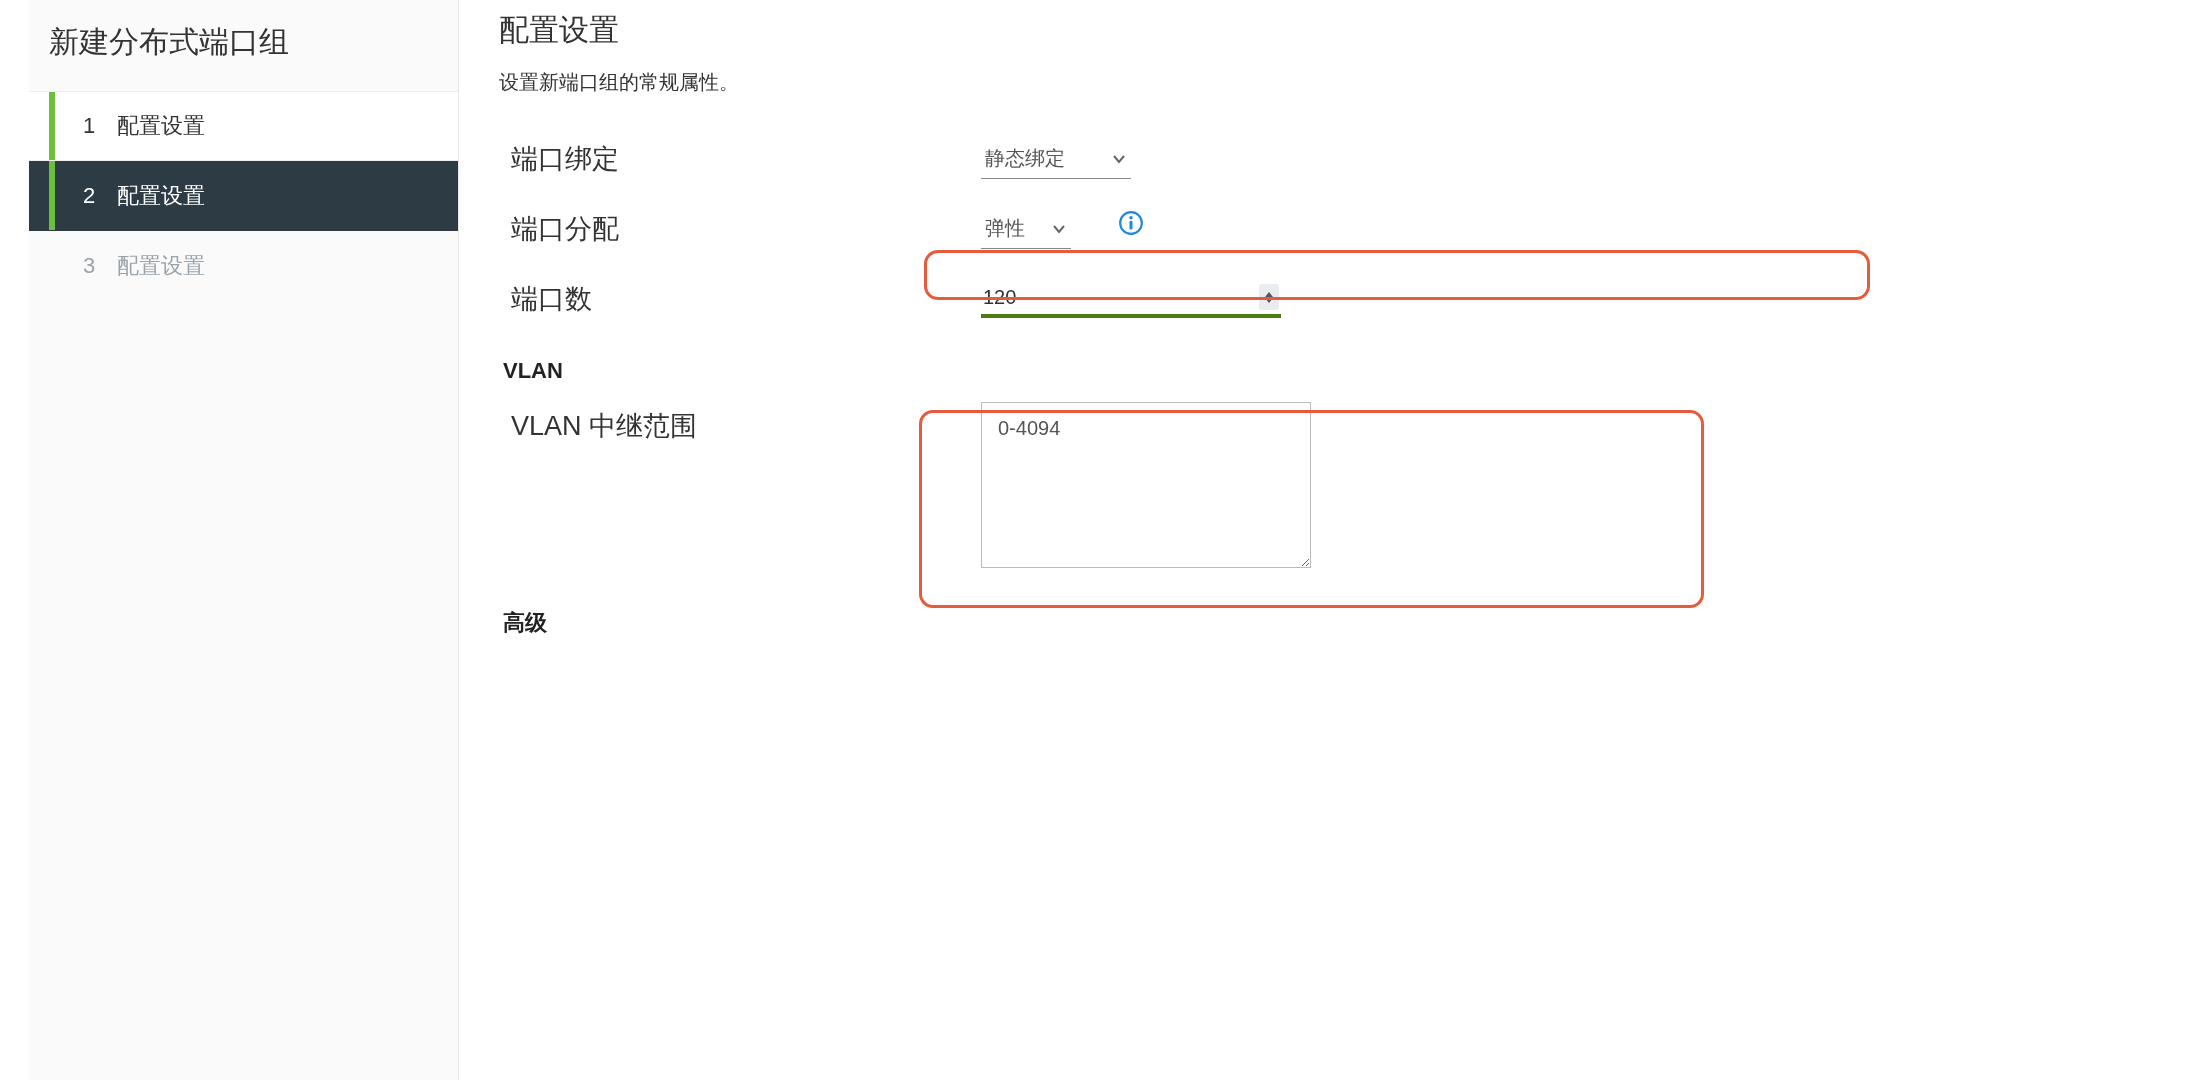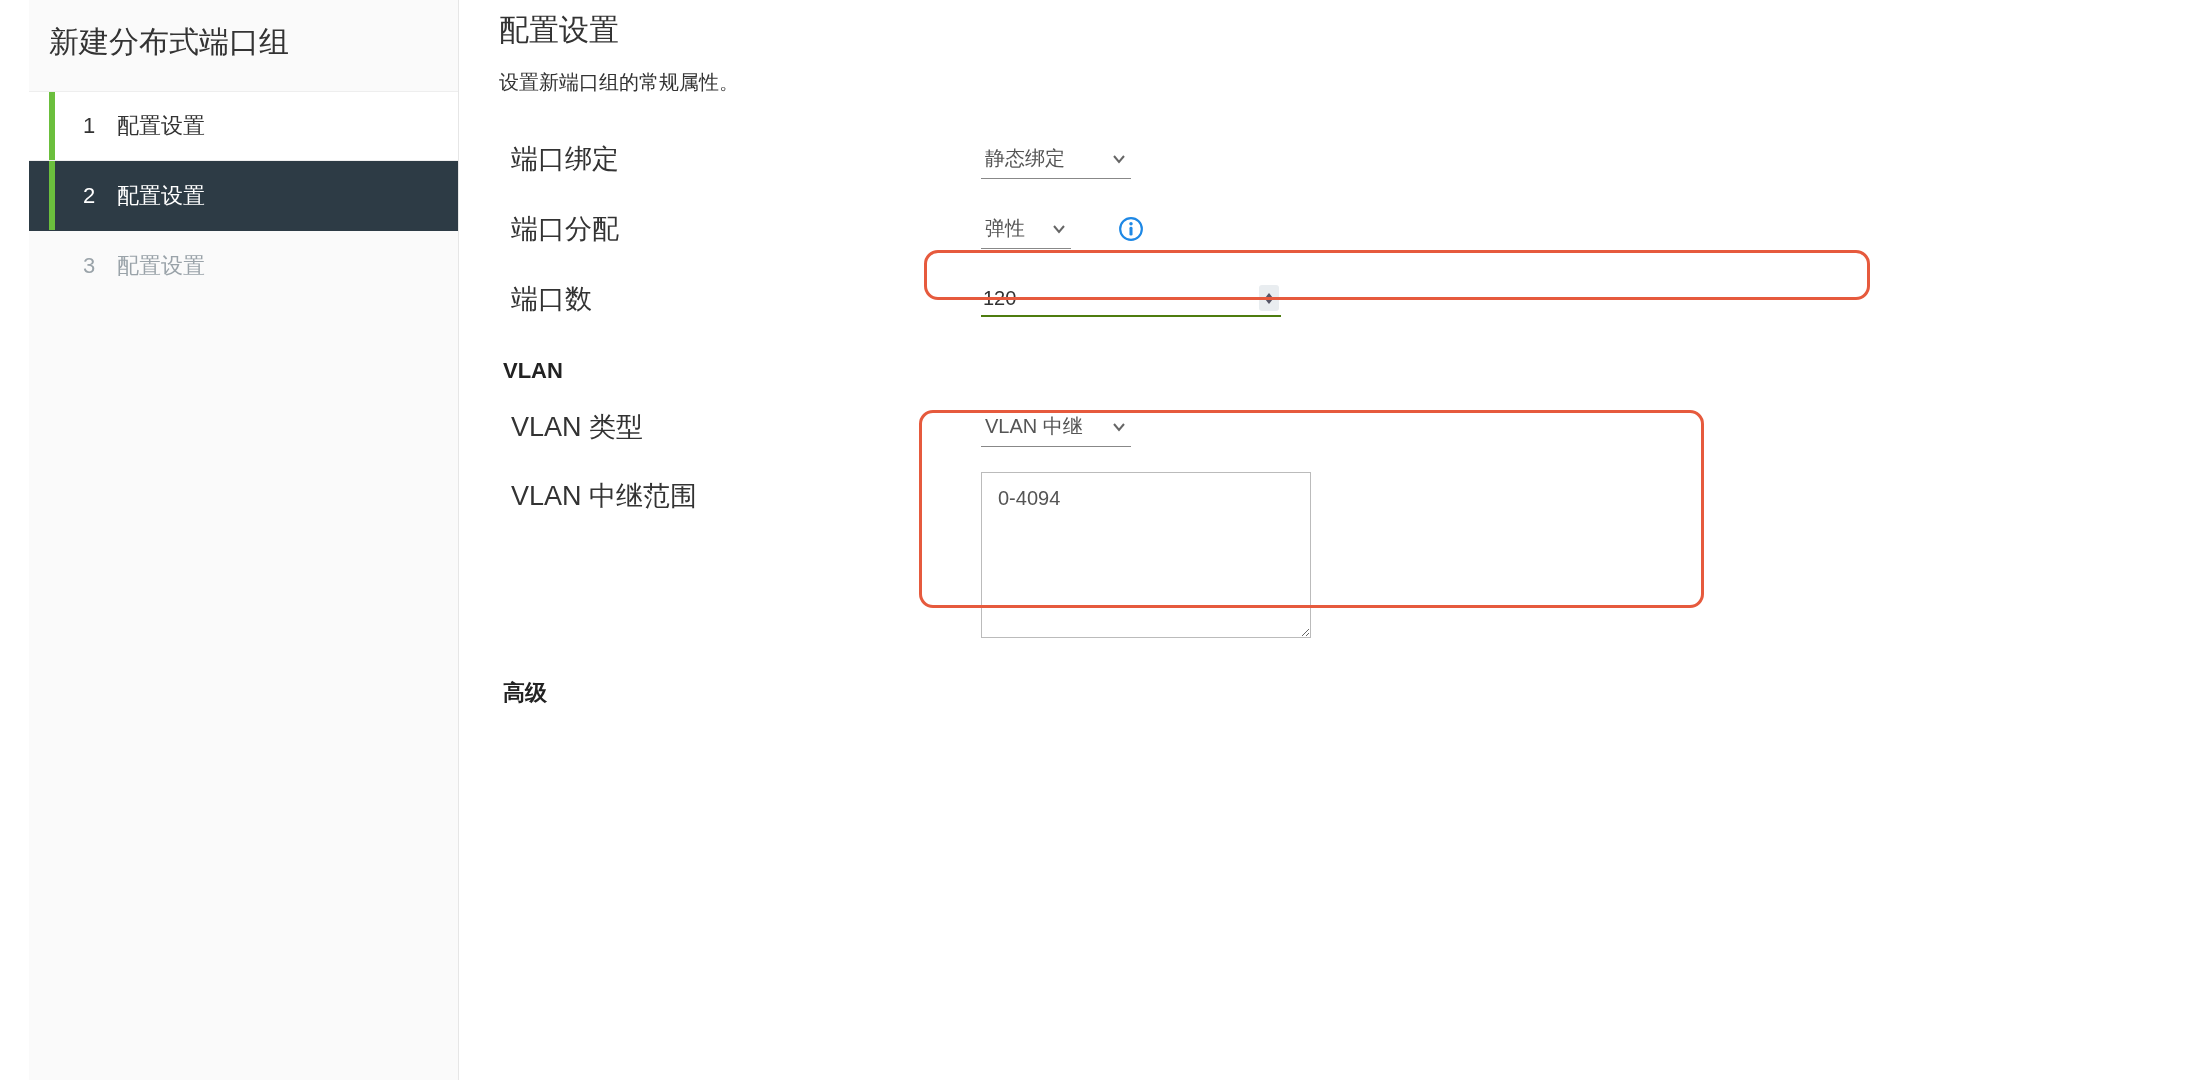--- a/index.html
+++ b/index.html
@@ -105,41 +105,41 @@
       padding-left: 12px;
     }
     .form-label {
       flex: 0 0 470px;
       font-size: 27px;
       color: #333;
     }
     .form-control-cell {
       flex: 0 0 330px;
       display: flex;
-      align-items: center;
+      align-items: flex-start;
     }
     .dropdown {
       display: inline-flex;
       align-items: center;
       border-bottom: 1px solid #888;
       padding: 6px 4px;
       font-size: 20px;
       color: #555;
       min-width: 150px;
       justify-content: space-between;
       cursor: pointer;
     }
     .dropdown.small { min-width: 90px; }
     .chev { margin-left: 10px; }
     .chev svg { width: 16px; height: 16px; display:block; }
     .chev svg path { stroke: #666; stroke-width: 2; fill: none; }
     .number-input-wrap {
       display: flex;
       align-items: center;
-      border-bottom: 2px solid #4d7c0f;
+      border-bottom: 4px solid #4d7c0f;
       width: 300px;
       padding: 4px 2px;
     }
     .number-input {
       border: none;
       outline: none;
       font-size: 20px;
       color: #333;
       width: 100%;
       background: transparent;
@@ -262,33 +262,20 @@
             <span class="up"></span>
             <span class="down"></span>
           </div>
         </div>
       </div>
     </div>
 
 
     <div class="section-head">VLAN</div>
 
-    <div class="form-row">
-      <div class="form-label">VLAN 类型</div>
-      <div class="form-control-cell">
-        <div class="dropdown">
-          <span>VLAN 中继</span>
-          <span class="chev">
-            <svg viewBox="0 0 16 16">
-                <path d="M3 5 L8 11 L13 5"></path>
-              </svg>
-          </span>
-        </div>
-      </div>
-    </div>
 
     <div class="form-row" style="align-items:flex-start; padding-top:10px;">
       <div class="form-label" style="padding-top:6px;">VLAN 中继范围</div>
       <div class="form-control-cell">
         <textarea class="textarea" style="">0-4094</textarea>
       </div>
     </div>
 
     <div class="section-head" style="padding-top:40px;">高级</div>
 

